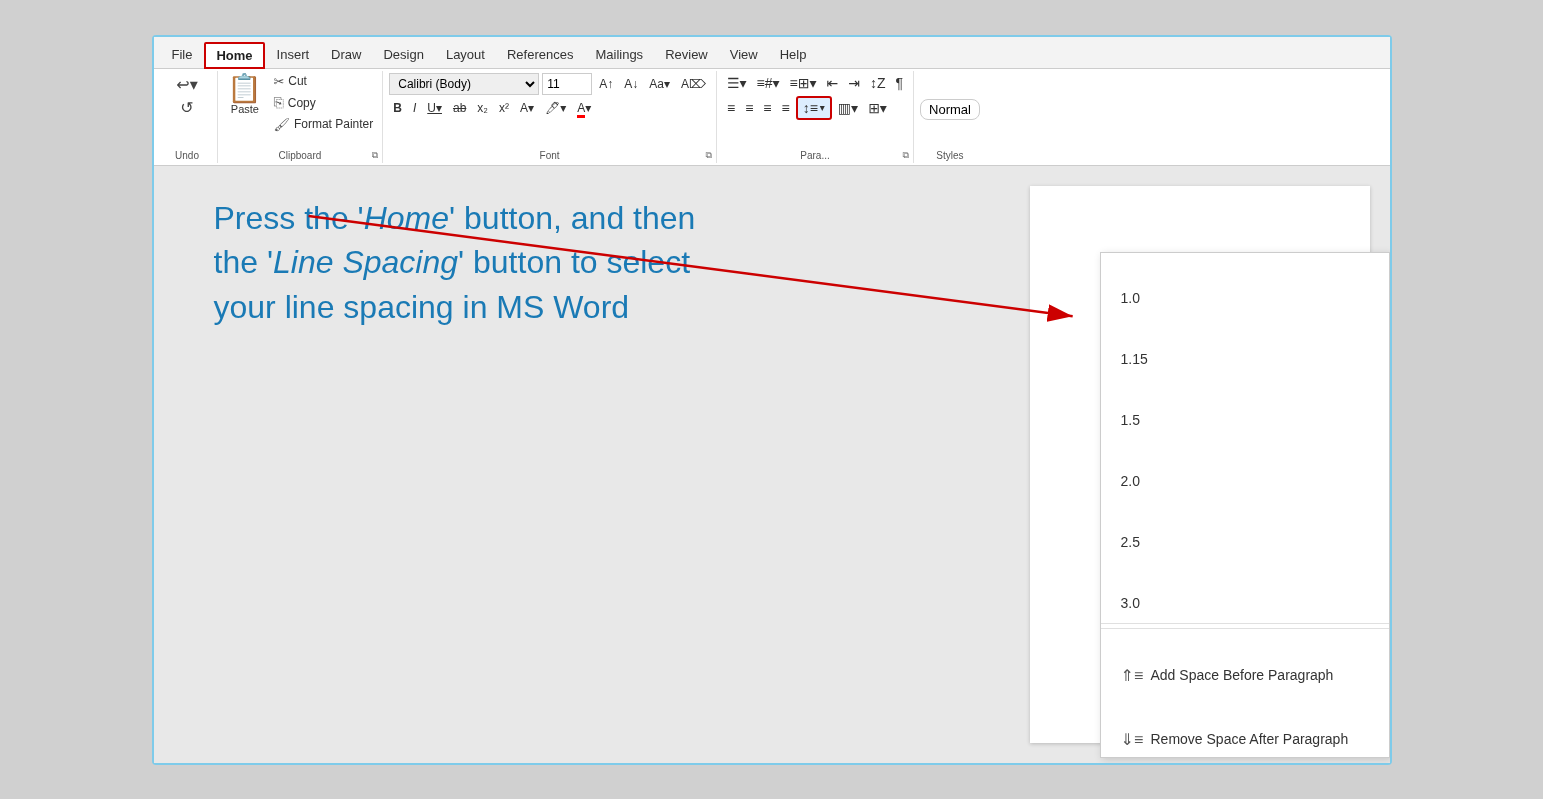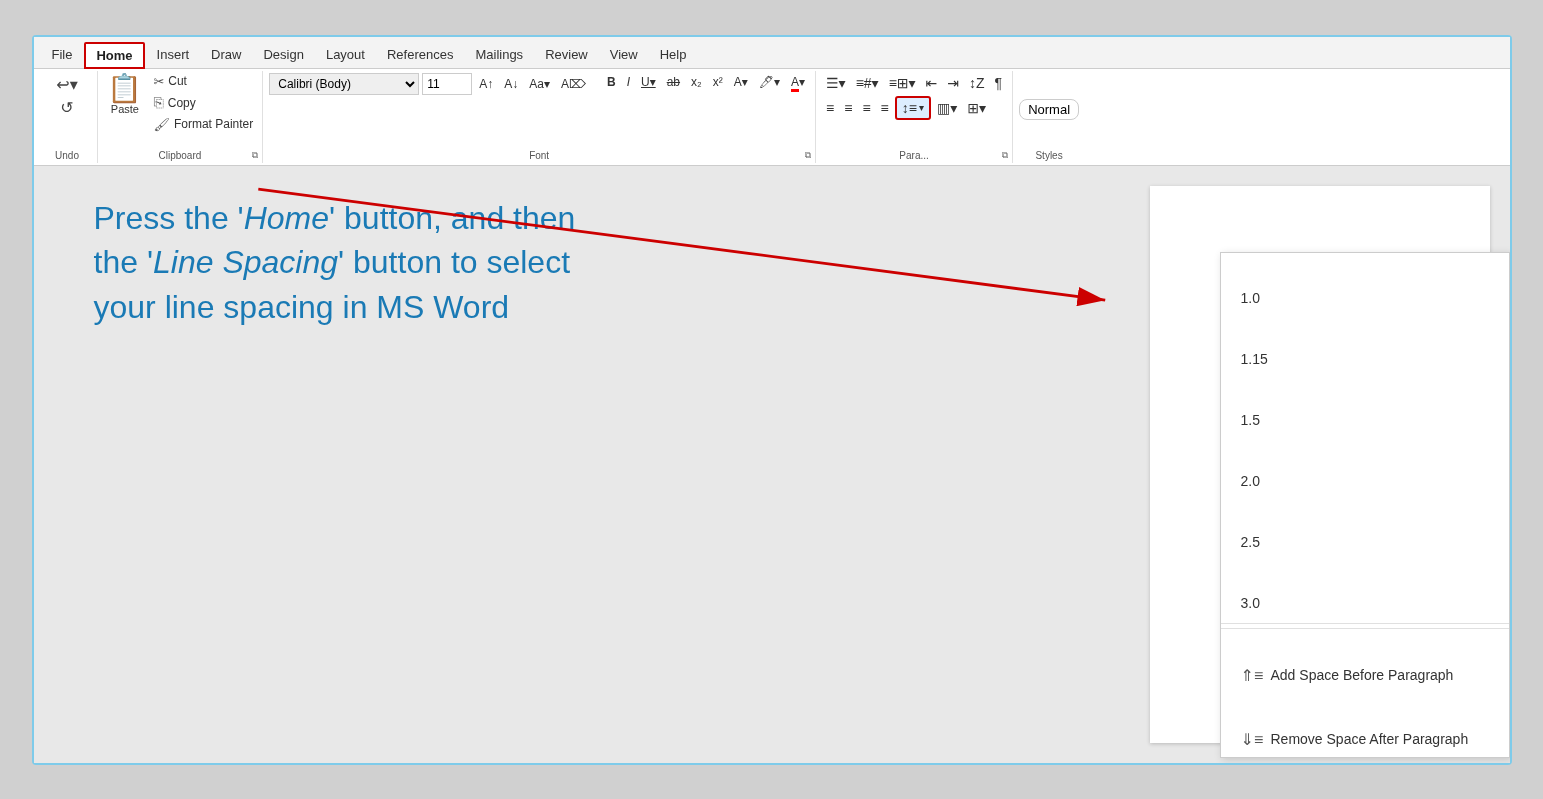--- a/index.html
+++ b/index.html
@@ -7,21 +7,21 @@
       background: #d0d0d0;
       width: 1543px;
       height: 799px;
       font-family: 'Segoe UI', Arial, sans-serif;
       display: flex;
       align-items: center;
       justify-content: center;
       overflow: hidden;
     }
     .outer-container {
-      width: 1480px;
+      width: 1240px;
       height: 730px;
       background: #e8e8e8;
       border: 2px solid #7ecbea;
       border-radius: 4px;
       position: relative;
       display: flex;
       flex-direction: column;
     }
     
     .ribbon {
@@ -139,22 +139,22 @@
       gap: 4px;
       font-size: 12px;
       color: #333;
       cursor: pointer;
       padding: 1px 3px;
       border-radius: 2px;
     }
     .clip-icon { font-size: 13px; color: #555; }
     
     .font-group .group-tools {
-      flex-direction: row;
-      gap: 13px;
+      flex-direction: column;
+      gap: 4px;
       align-items: flex-start;
     }
     .font-row1, .font-row2 {
       display: flex;
       align-items: center;
       gap: 3px;
     }
     .font-select {
       font-size: 12px;
       border: 1px solid #ccc;

